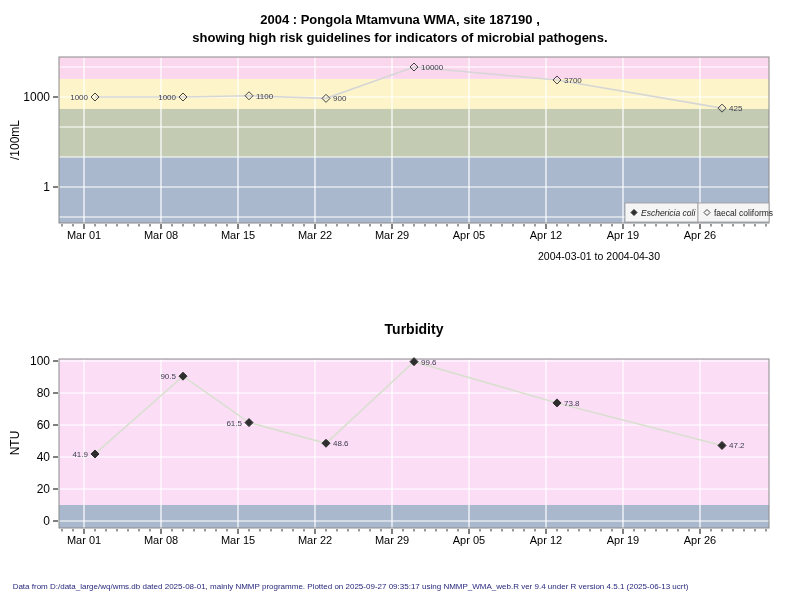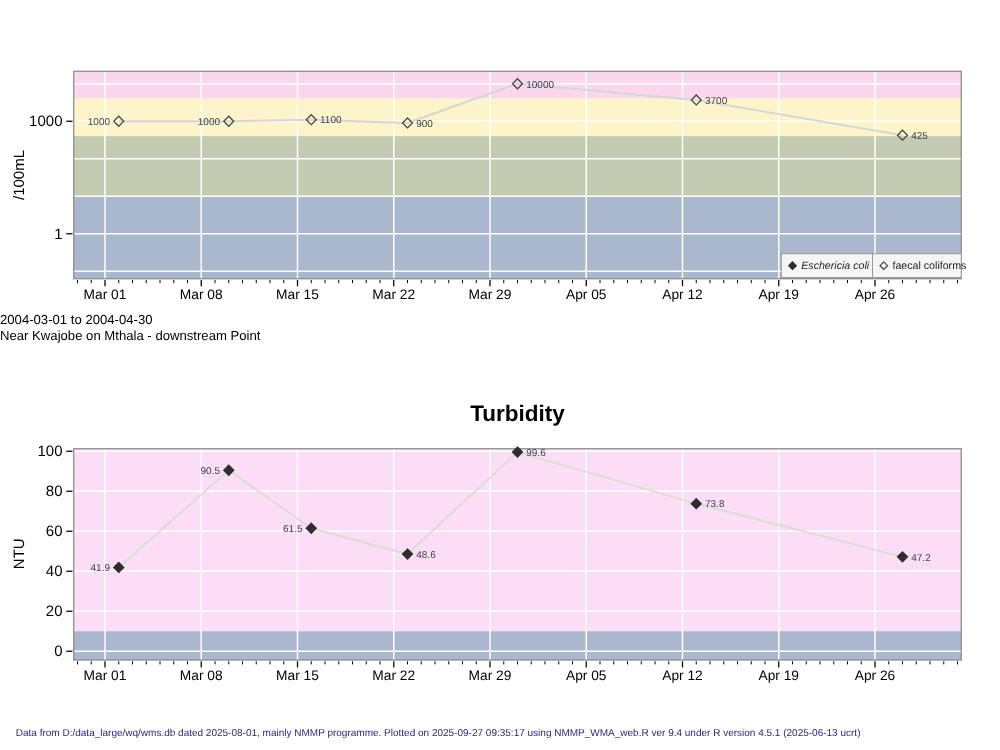--- a/index.html
+++ b/index.html
@@ -1,23 +1,23 @@
 <!DOCTYPE html>
 <html><head>
 <meta charset="utf-8">
 <style>
   html,body{margin:0;padding:0;background:#fff;}
   .canvas{position:relative;width:800px;height:600px;background:#ffffff;overflow:hidden;
           font-family:"Liberation Sans",sans-serif;}
   .main-title{position:absolute;top:11px;left:0;width:800px;text-align:center;
               font-size:13px;font-weight:bold;color:#000;line-height:18px;}
-  .subtitle-block{position:absolute;top:250px;left:0;width:660px;text-align:left;
+  .subtitle-block{position:absolute;top:250px;left:0;width:660px;text-align:right;
                   font-size:10.5px;color:#000;line-height:13px;}
   .chart2-title{position:absolute;top:321px;left:59px;width:710px;text-align:center;
-                font-size:18px;font-weight:bold;color:#000;}
+                font-size:14px;font-weight:bold;color:#000;}
   .ylab{position:absolute;font-size:12px;color:#000;white-space:nowrap;
         transform:translate(-50%,-50%) rotate(-90deg);}
   .ylab1{left:15px;top:140px;}
   .ylab2{left:15px;top:443px;}
   .footer{position:absolute;top:582px;left:0;width:701px;text-align:center;
           font-size:8px;color:#28287e;}
   svg{position:absolute;top:0;left:0;}
   svg text{font-family:"Liberation Sans",sans-serif;}
   .t-tick{font-size:11px;fill:#000;}
   .t-ytick{font-size:12px;fill:#000;}
@@ -290,26 +290,29 @@
           <path d="M 414 357.64 L 418 361.64 L 414 365.64 L 410 361.64 Z" fill="#2e2e2e" stroke="#2e2e2e" stroke-width="1"></path>
           <text x="421" y="364.64" text-anchor="start" class="t-pt">99.6</text>
           <path d="M 557 398.92 L 561 402.92 L 557 406.92 L 553 402.92 Z" fill="#2e2e2e" stroke="#2e2e2e" stroke-width="1"></path>
           <text x="564" y="405.92" text-anchor="start" class="t-pt">73.8</text>
           <path d="M 722 441.48 L 726 445.48 L 722 449.48 L 718 445.48 Z" fill="#2e2e2e" stroke="#2e2e2e" stroke-width="1"></path>
           <text x="729" y="448.48" text-anchor="start" class="t-pt">47.2</text>
         </g>
       </g>
     </svg>
 
+  <div class="main-title">
+    <div>2004 : Pongola Mtamvuna WMA, site 187190 ,</div>
+    <div>showing high risk guidelines for indicators of microbial pathogens.</div>
+  </div>
 
   <div class="ylab ylab1">/100mL</div>
 
   <div class="subtitle-block">
     <div>2004-03-01 to 2004-04-30</div>
-    <div>Near Kwajobe on Mthala - downstream Point</div>
   </div>
 
   <div class="chart2-title">Turbidity</div>
 
   <div class="ylab ylab2">NTU</div>
 
   <div class="footer">Data from D:/data_large/wq/wms.db dated 2025-08-01, mainly NMMP programme. Plotted on 2025-09-27 09:35:17 using NMMP_WMA_web.R ver 9.4 under R version 4.5.1 (2025-06-13 ucrt)</div>
 
 </div>
 

